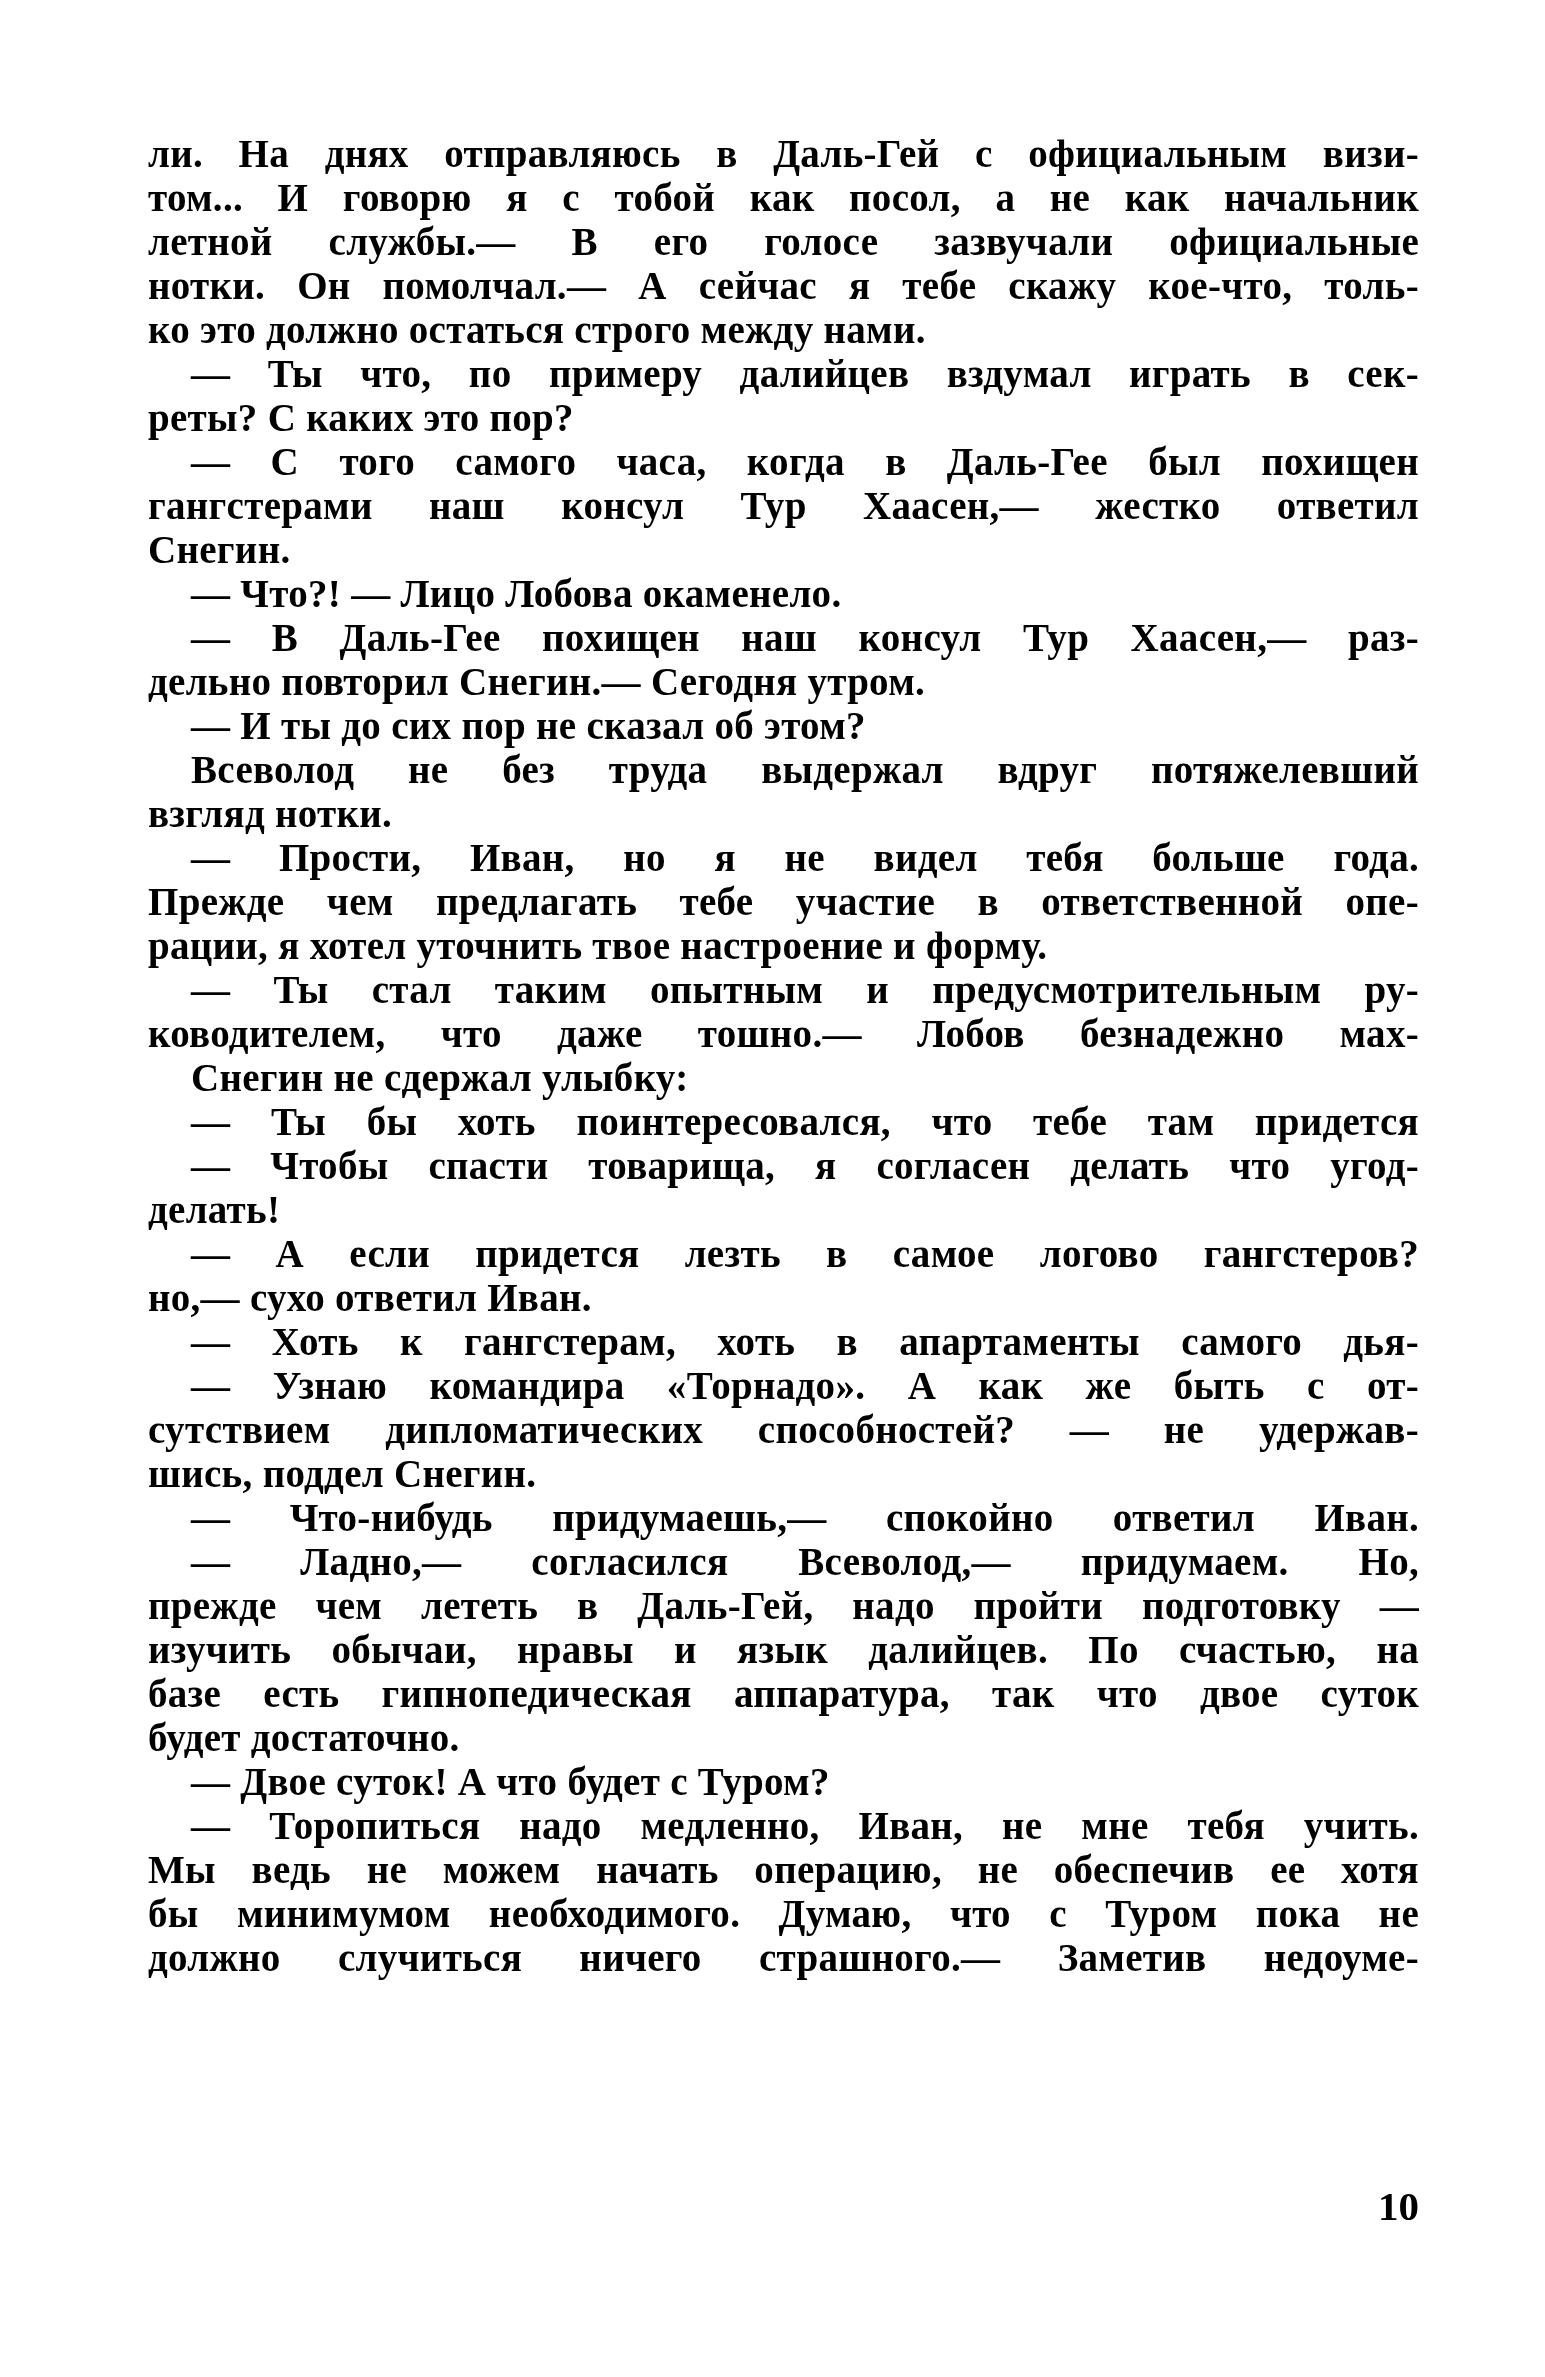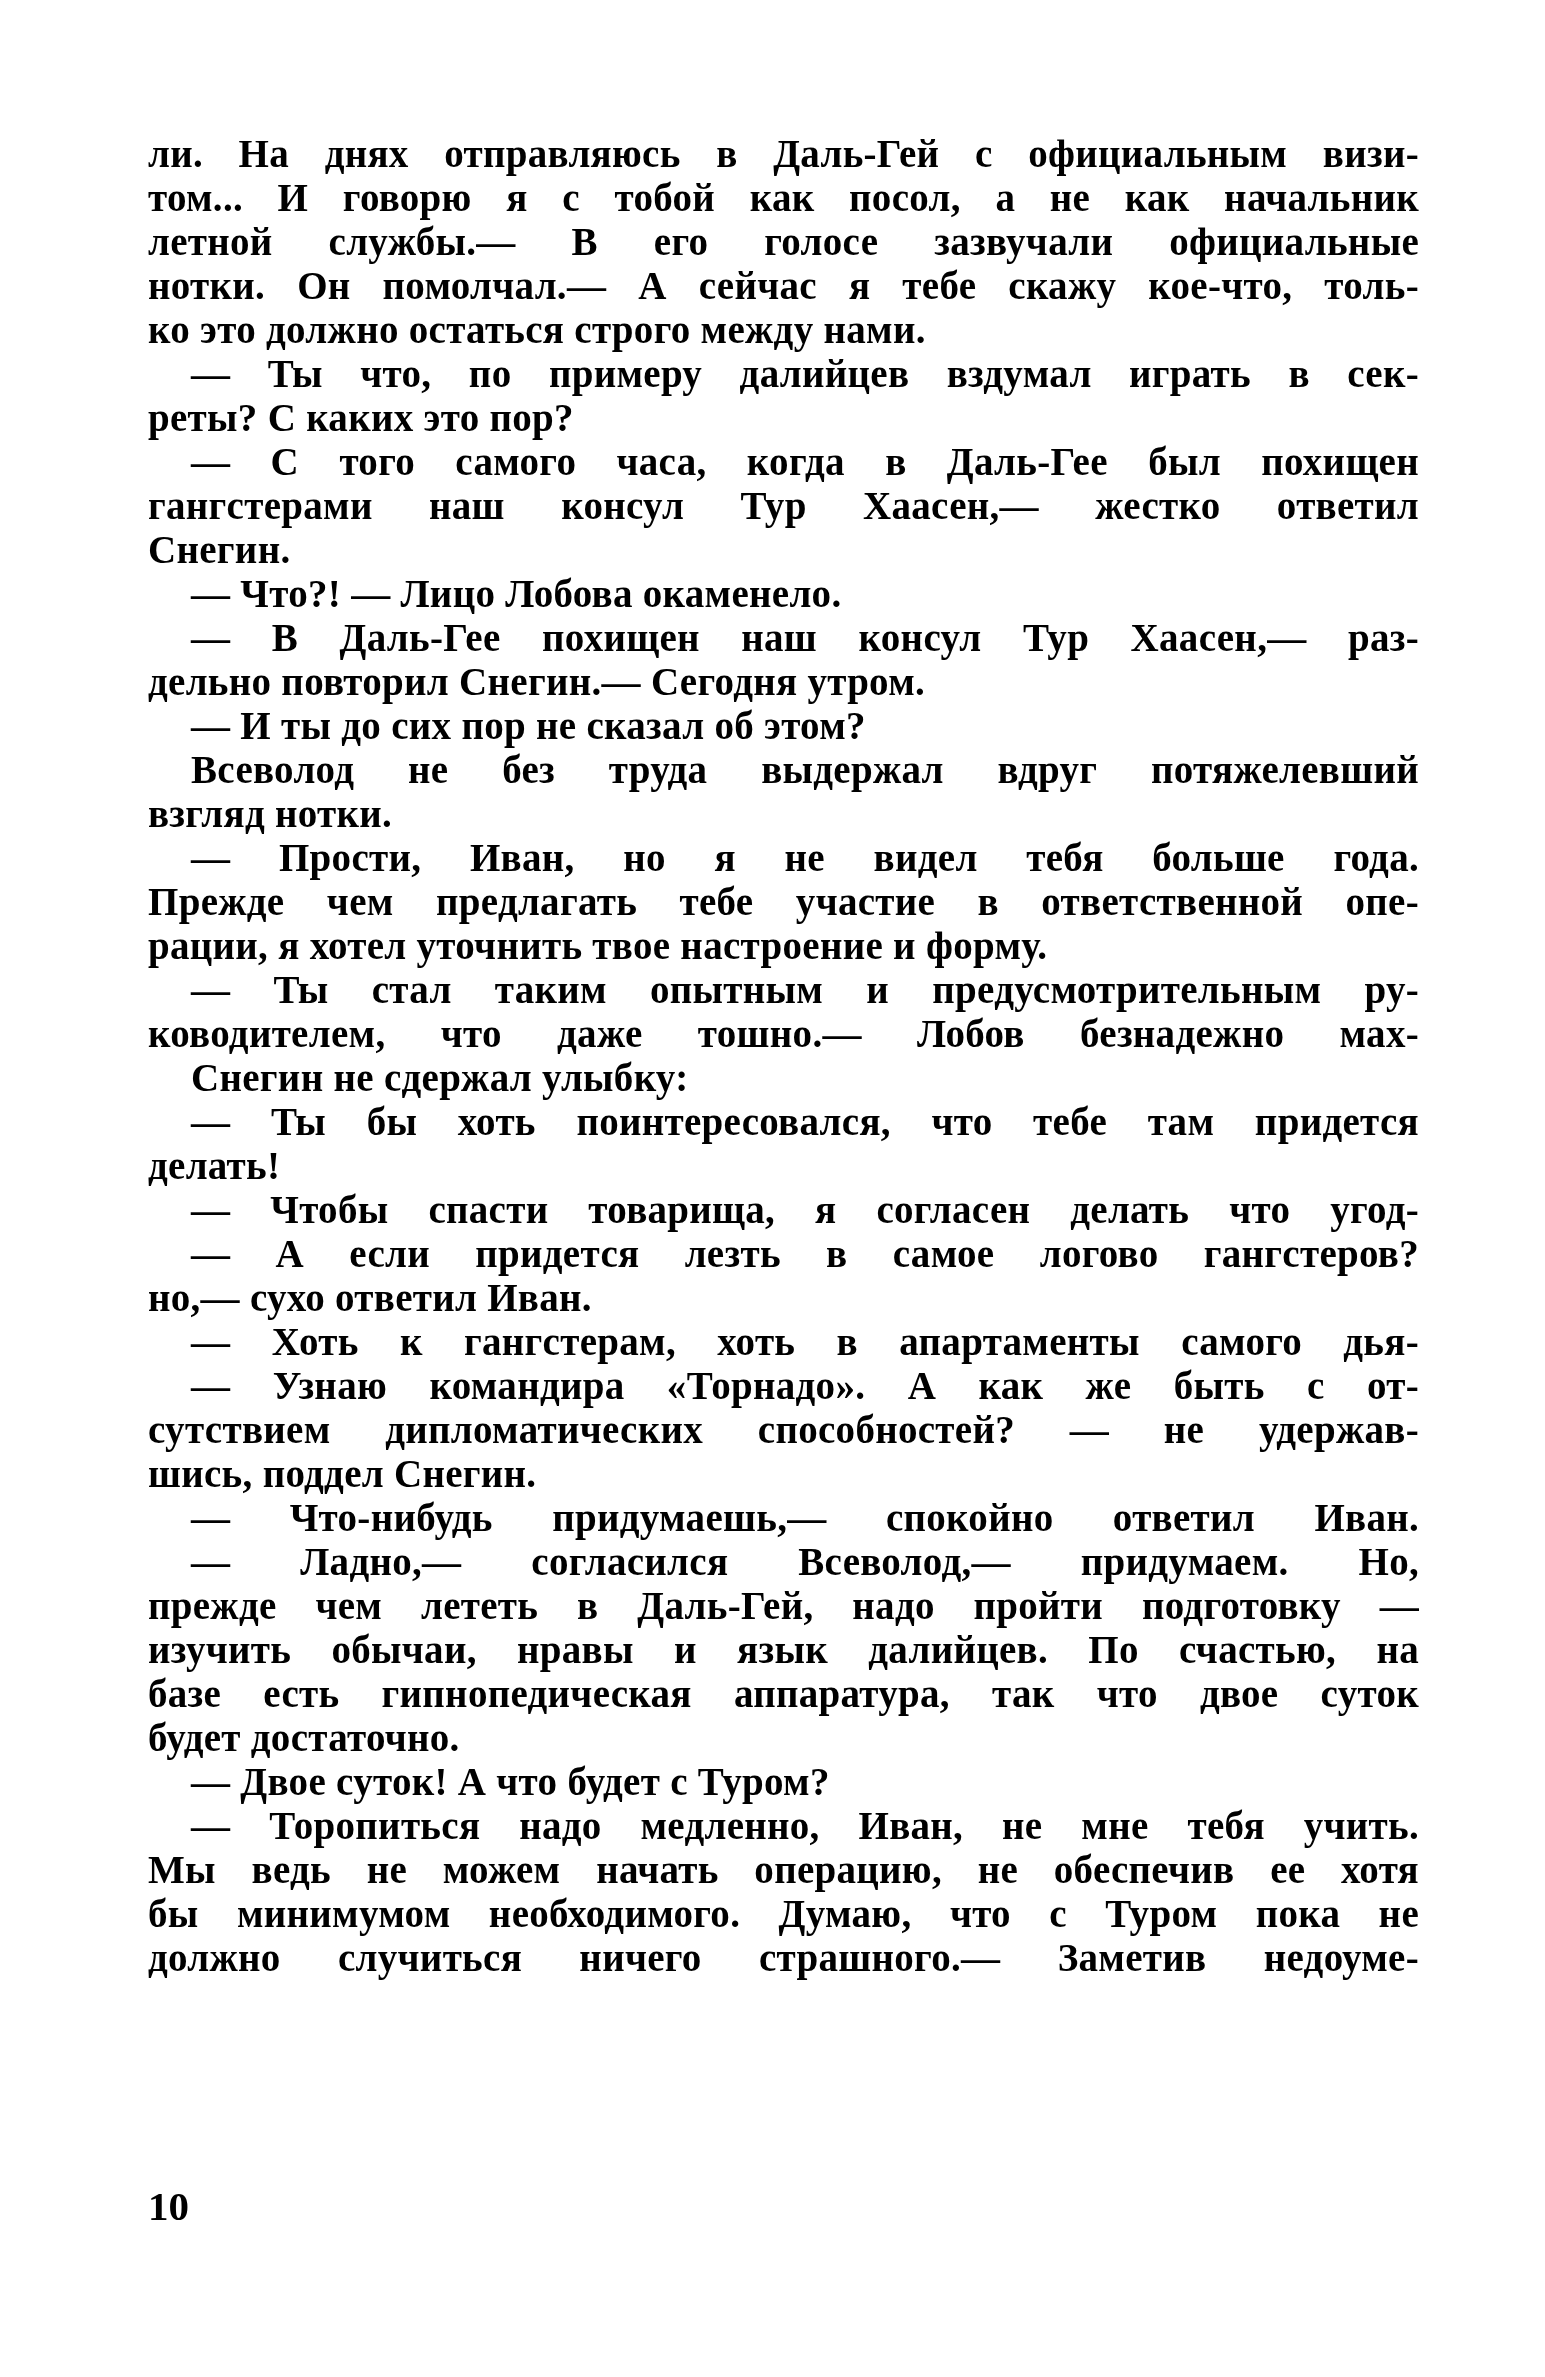--- a/index.html
+++ b/index.html
@@ -34,21 +34,21 @@
     text-align-last: justify;
   }
   .line.indent {
     text-indent: 43px;
   }
   .page-number {
     position: absolute;
     left: 148px;
     top: 2184px;
     width: 1271px;
-    text-align: left;
+    text-align: right;
     font-size: 41px;
     font-weight: 700;
     line-height: 45px;
   }
 </style>
 </head>
 <body>
 
 <div class="page">
   <div class="text-block">
@@ -68,22 +68,22 @@
       <div class="line indent">— И ты до сих пор не сказал об этом?</div>
       <div class="line indent just">Всеволод не без труда выдержал вдруг потяжелевший</div>
       <div class="line">взгляд нотки.</div>
       <div class="line indent just">— Прости, Иван, но я не видел тебя больше года.</div>
       <div class="line just">Прежде чем предлагать тебе участие в ответственной опе-</div>
       <div class="line">рации, я хотел уточнить твое настроение и форму.</div>
       <div class="line indent just">— Ты стал таким опытным и предусмотрительным ру-</div>
       <div class="line just">ководителем, что даже тошно.— Лобов безнадежно мах-</div>
       <div class="line indent">Снегин не сдержал улыбку:</div>
       <div class="line indent just">— Ты бы хоть поинтересовался, что тебе там придется</div>
+      <div class="line indent just">— Чтобы спасти товарища, я согласен делать что угод-</div>
       <div class="line">делать!</div>
-      <div class="line indent just">— Чтобы спасти товарища, я согласен делать что угод-</div>
       <div class="line indent just">— А если придется лезть в самое логово гангстеров?</div>
       <div class="line">но,— сухо ответил Иван.</div>
       <div class="line indent just">— Хоть к гангстерам, хоть в апартаменты самого дья-</div>
       <div class="line indent just">— Узнаю командира «Торнадо». А как же быть с от-</div>
       <div class="line just">сутствием дипломатических способностей? — не удержав-</div>
       <div class="line">шись, поддел Снегин.</div>
       <div class="line indent just">— Что-нибудь придумаешь,— спокойно ответил Иван.</div>
       <div class="line indent just">— Ладно,— согласился Всеволод,— придумаем. Но,</div>
       <div class="line just">прежде чем лететь в Даль-Гей, надо пройти подготовку —</div>
       <div class="line just">изучить обычаи, нравы и язык далийцев. По счастью, на</div>

